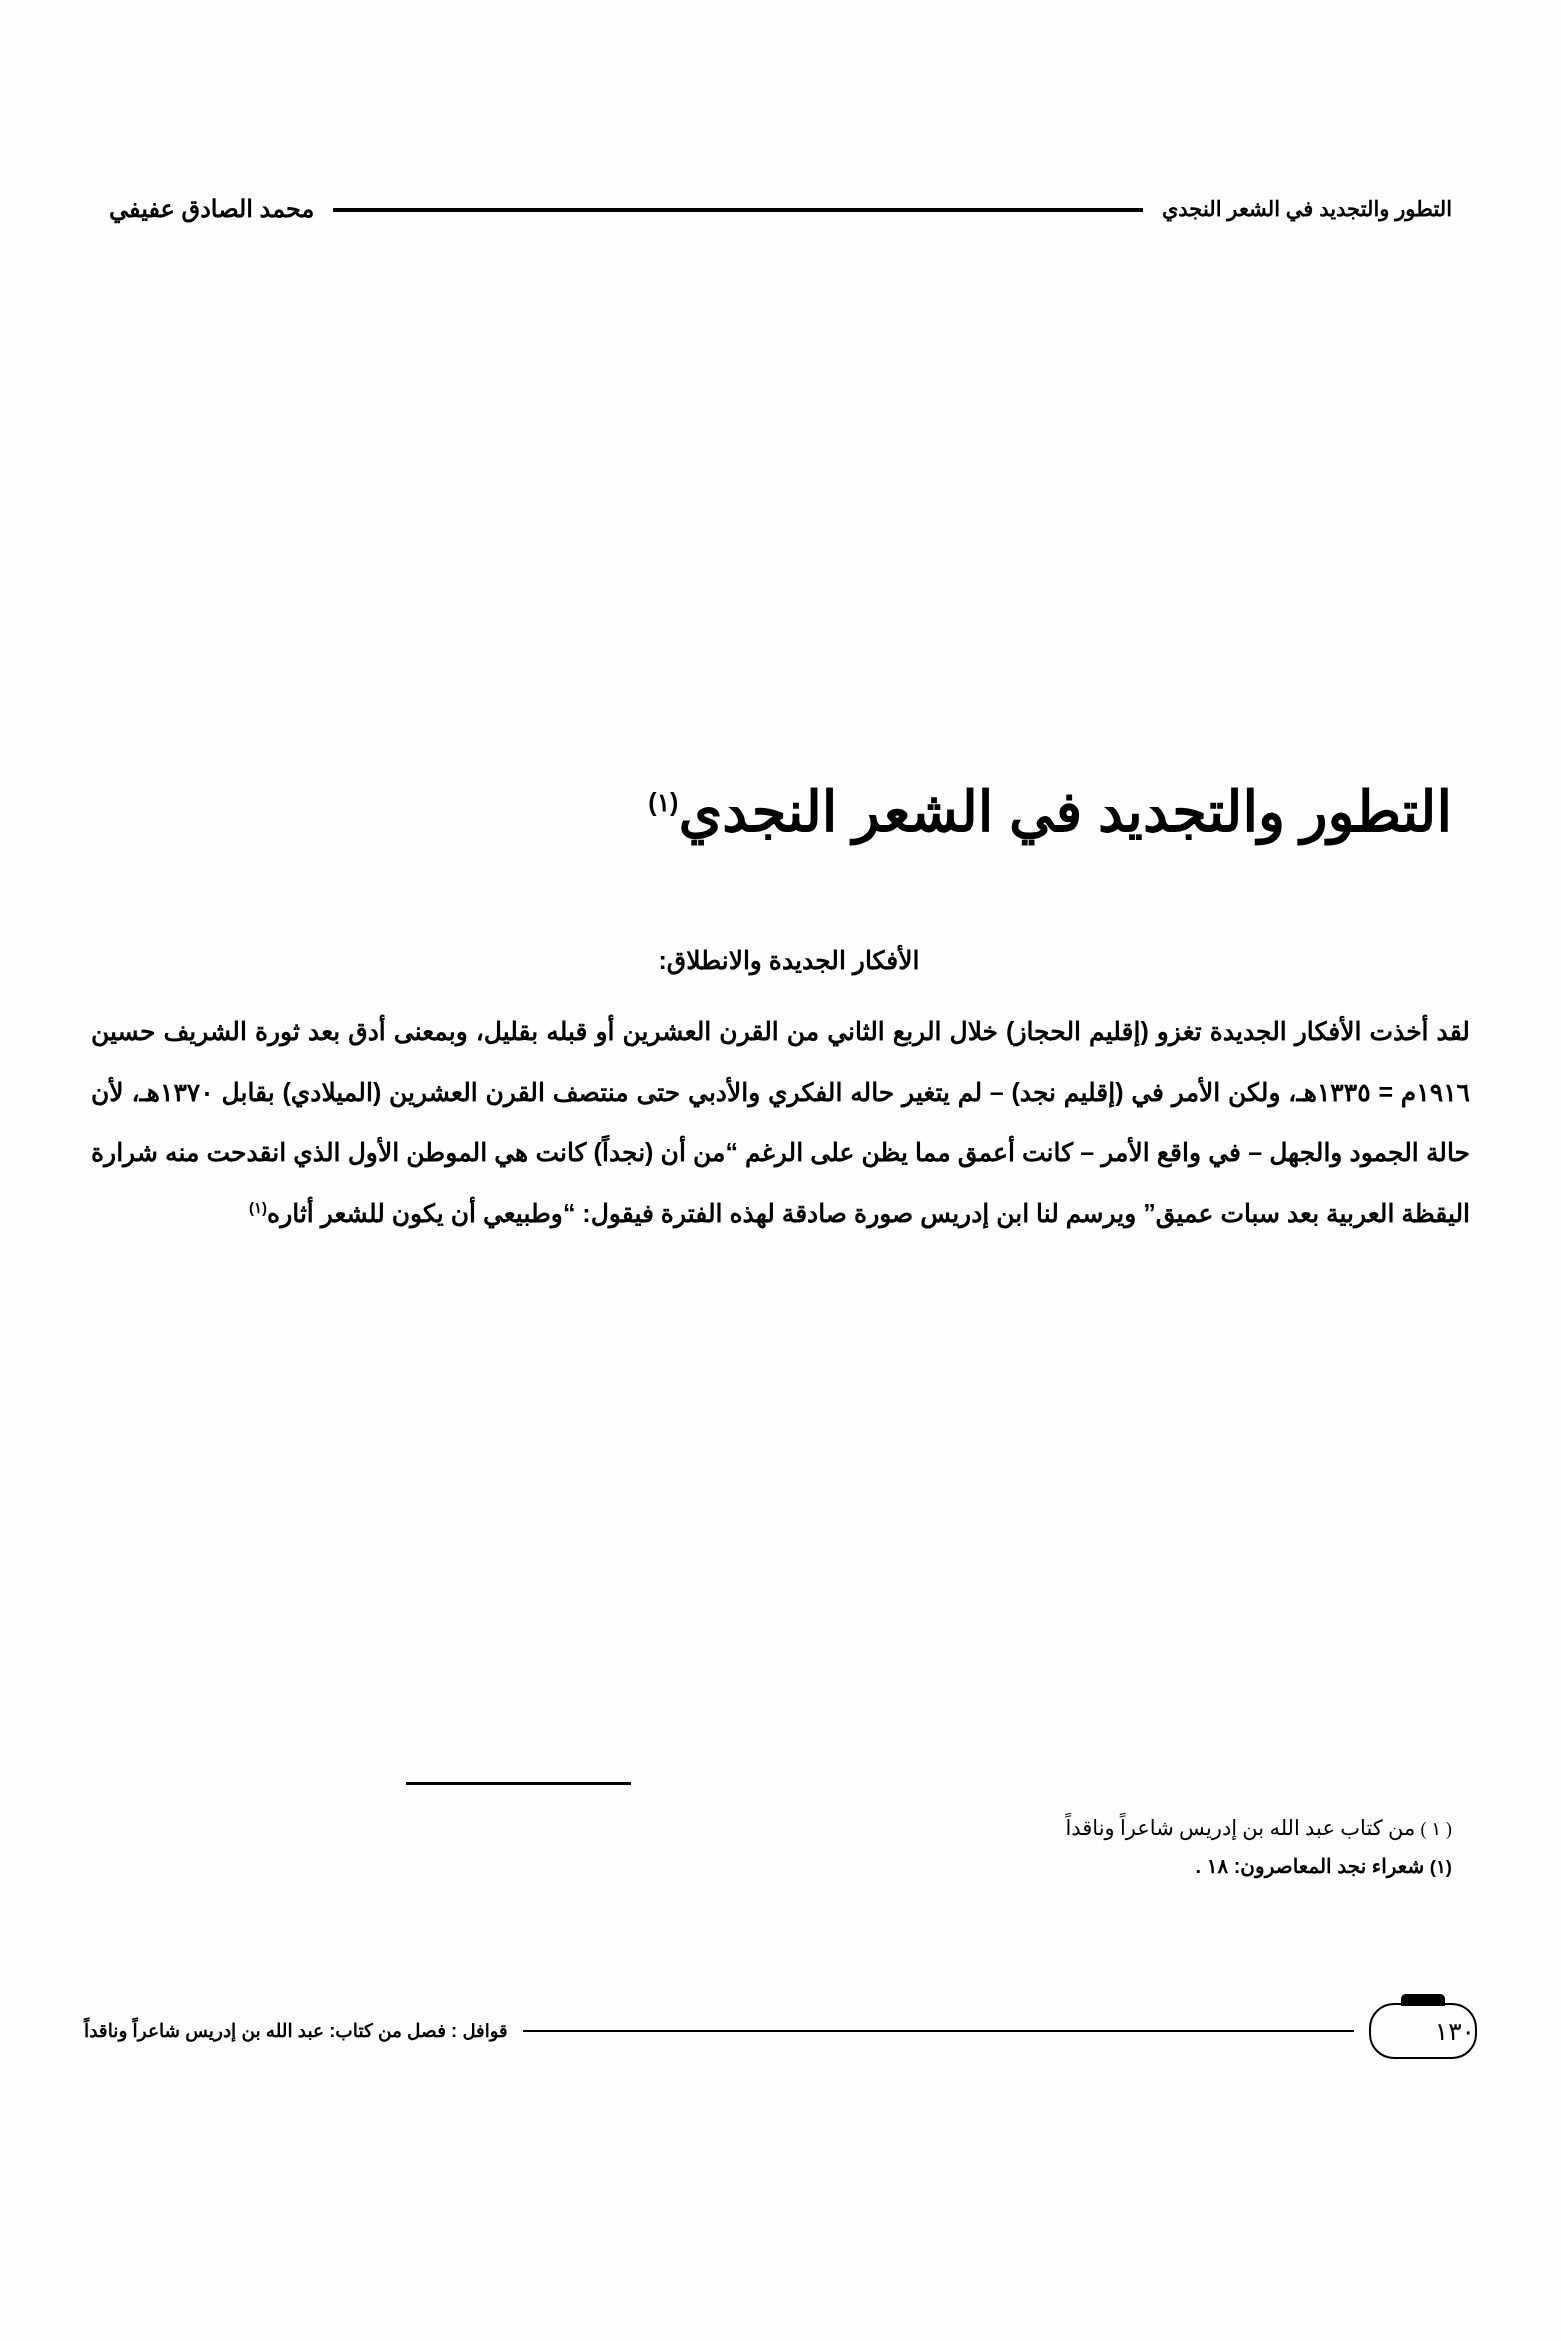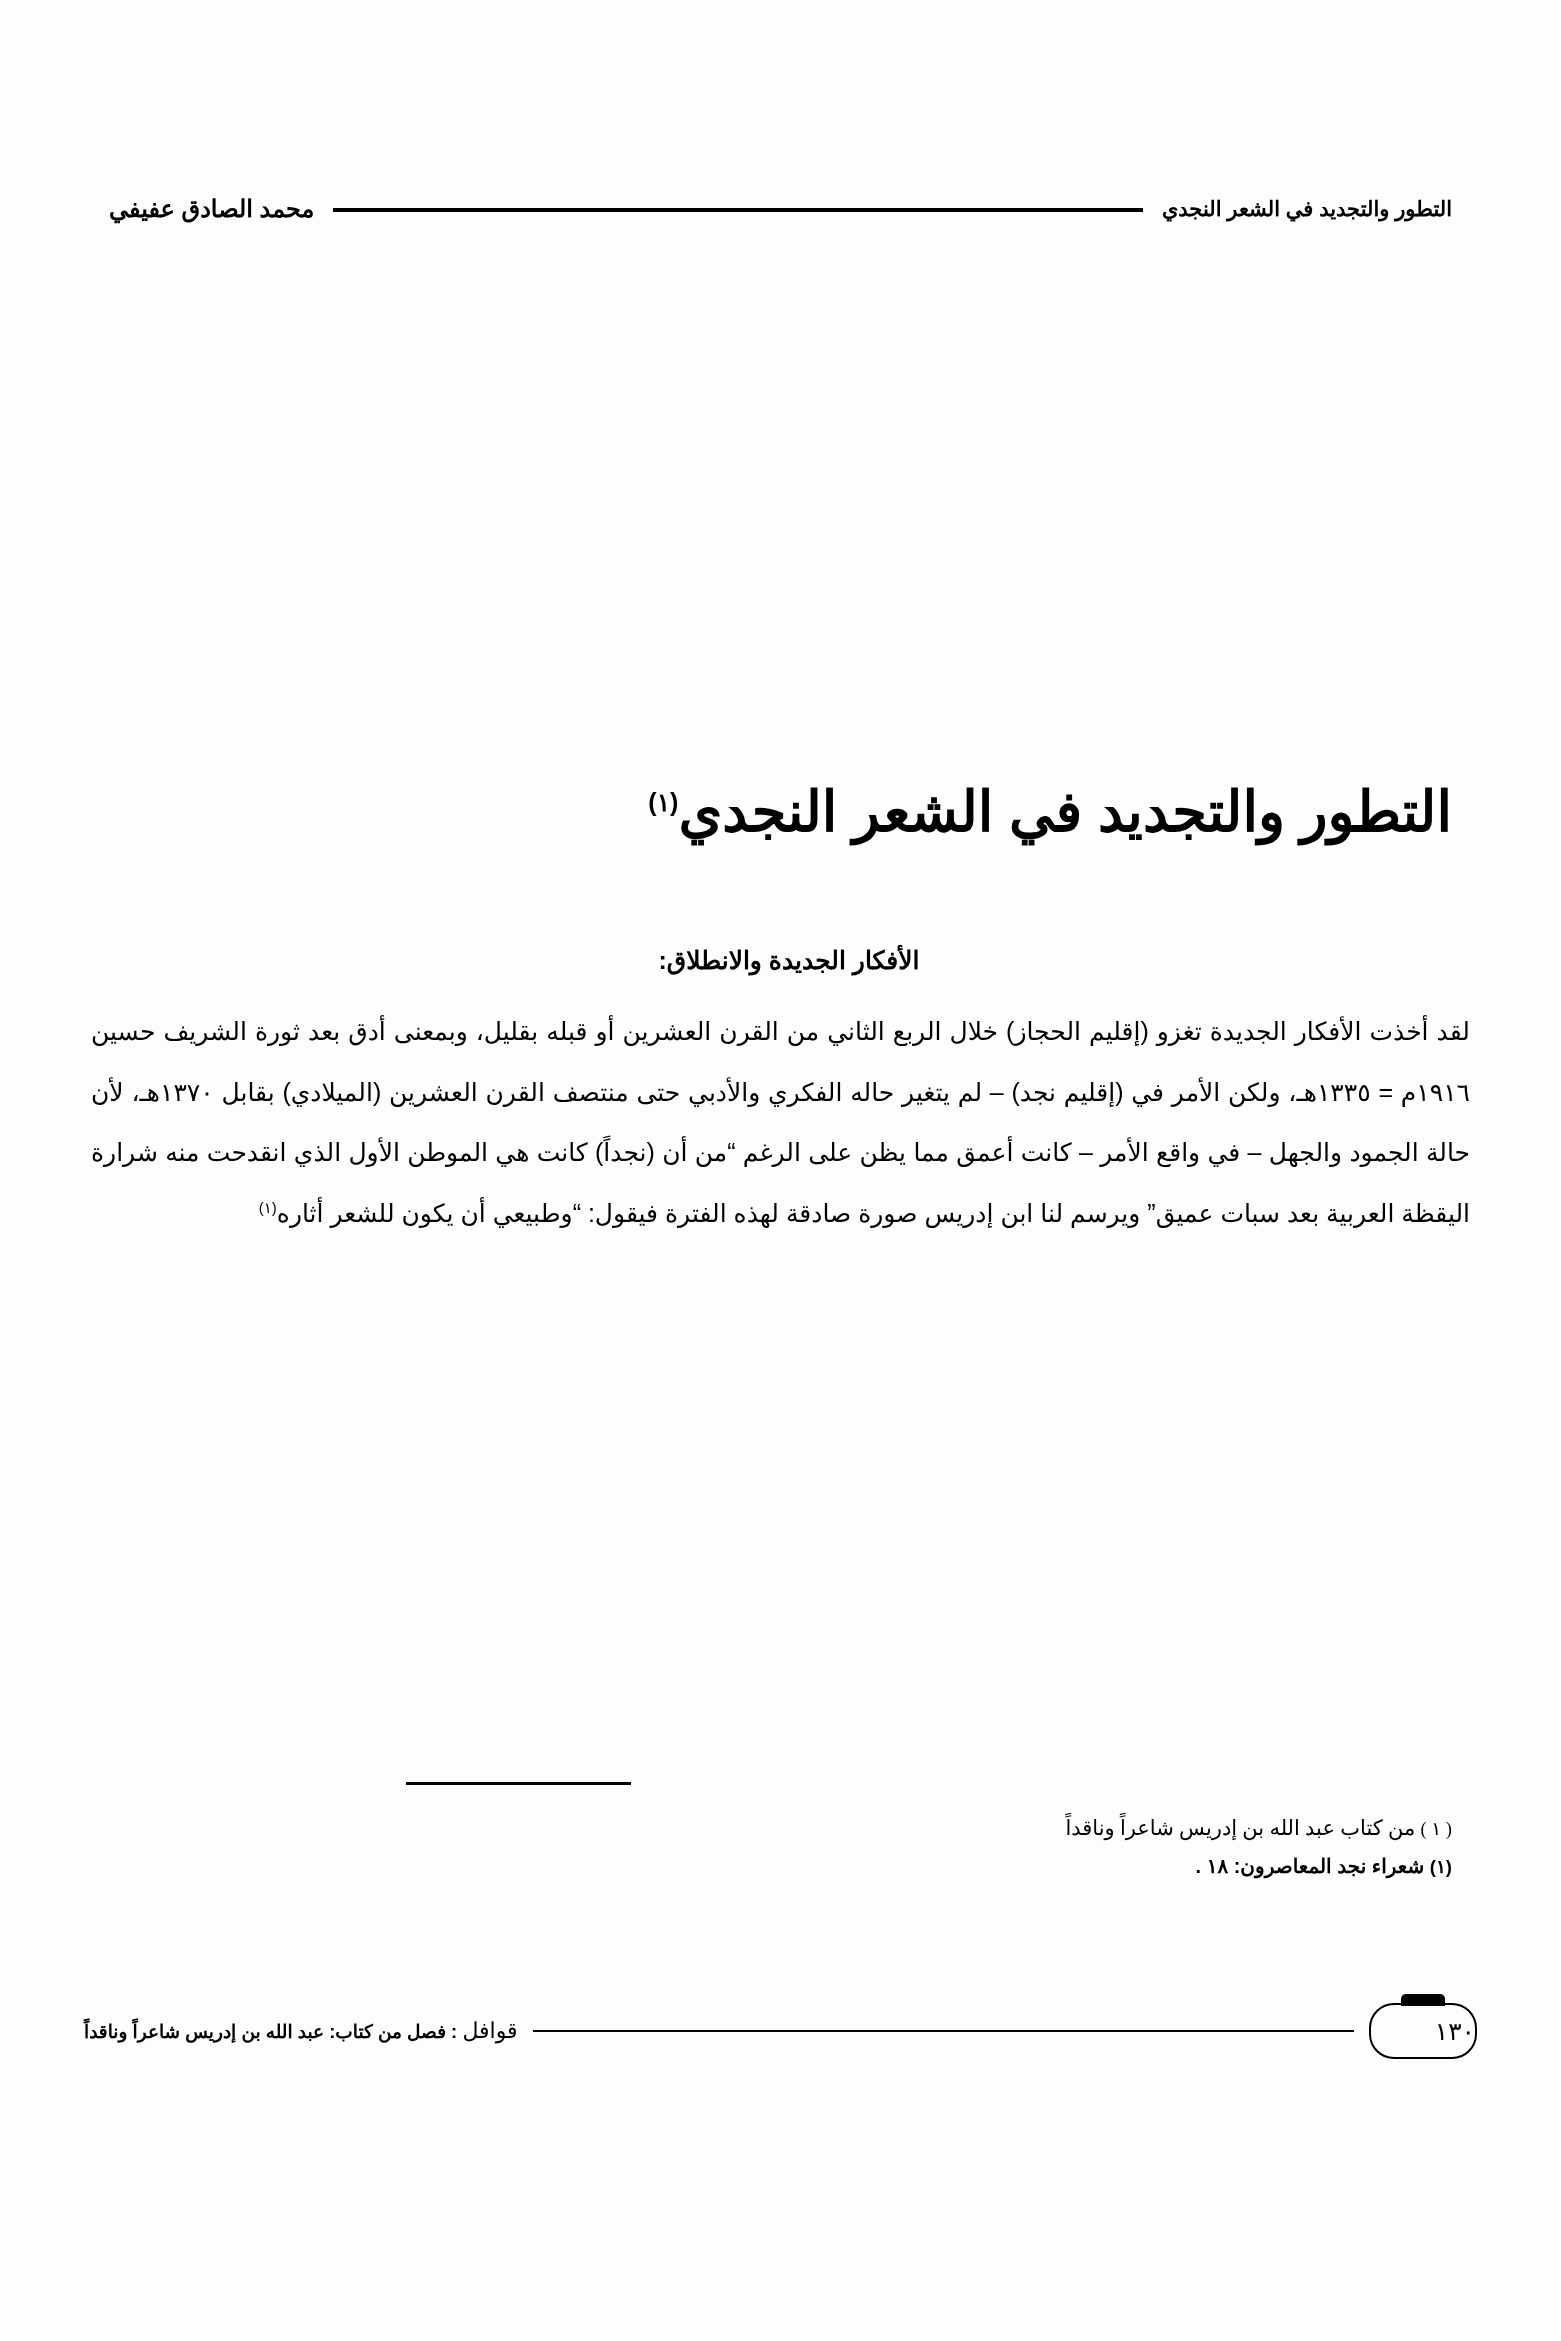--- a/index.html
+++ b/index.html
@@ -83,21 +83,21 @@
   
   .body-block {
     position: absolute;
     top: 1001px;
     right: 91px;
     left: 91px;
     font-size: 25px;
     line-height: 2.42;
     text-align: justify;
     text-justify: inter-word;
-    font-weight: 400;
+    font-weight: 700;
   }
   .body-block p {
     margin: 0;
   }
   .body-block .sup {
     font-size: 15px;
     vertical-align: super;
   }
 
   
@@ -170,22 +170,22 @@
     height: 2.5px;
     background: #000;
   }
   .footer-note {
     flex: 0 0 auto;
     font-size: 18.5px;
     font-weight: 700;
     white-space: nowrap;
   }
   .footer-note .brand {
-    font-size: 22px;
-    font-weight: 400;
+    font-size: 18px;
+    font-weight: 700;
     margin-top: 14px;
   }
 </style>
 </head>
 <body>
 
 <div class="page">
 
   <div class="running-header">
     <div class="rh-title">التطور والتجديد في الشعر النجدي</div>

